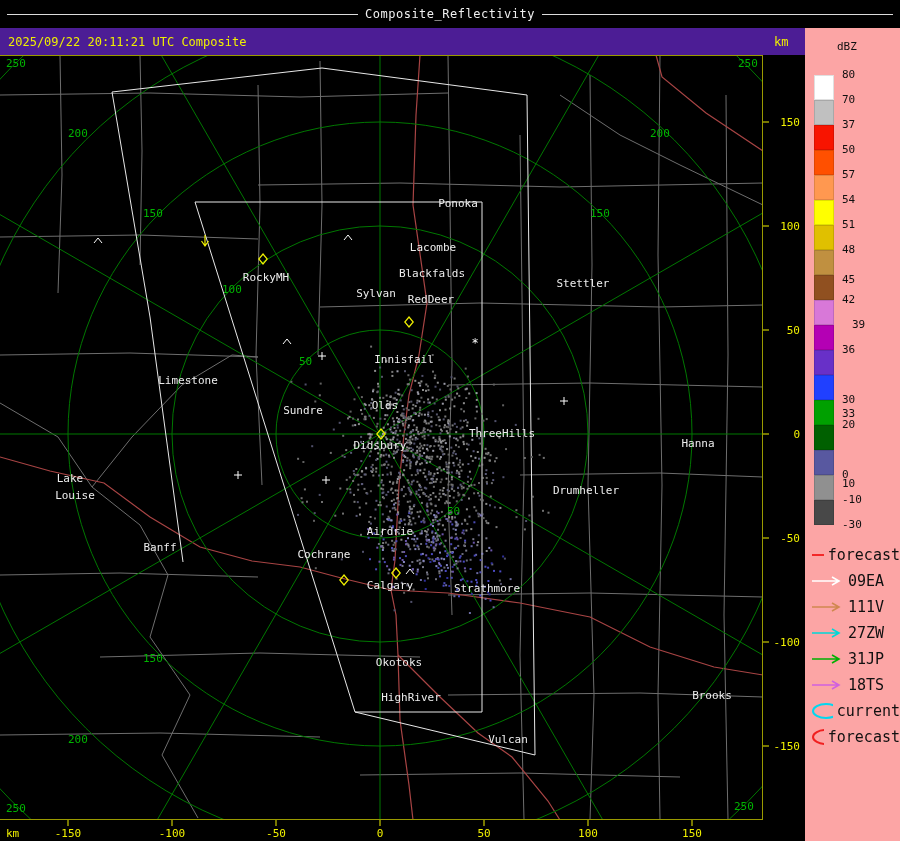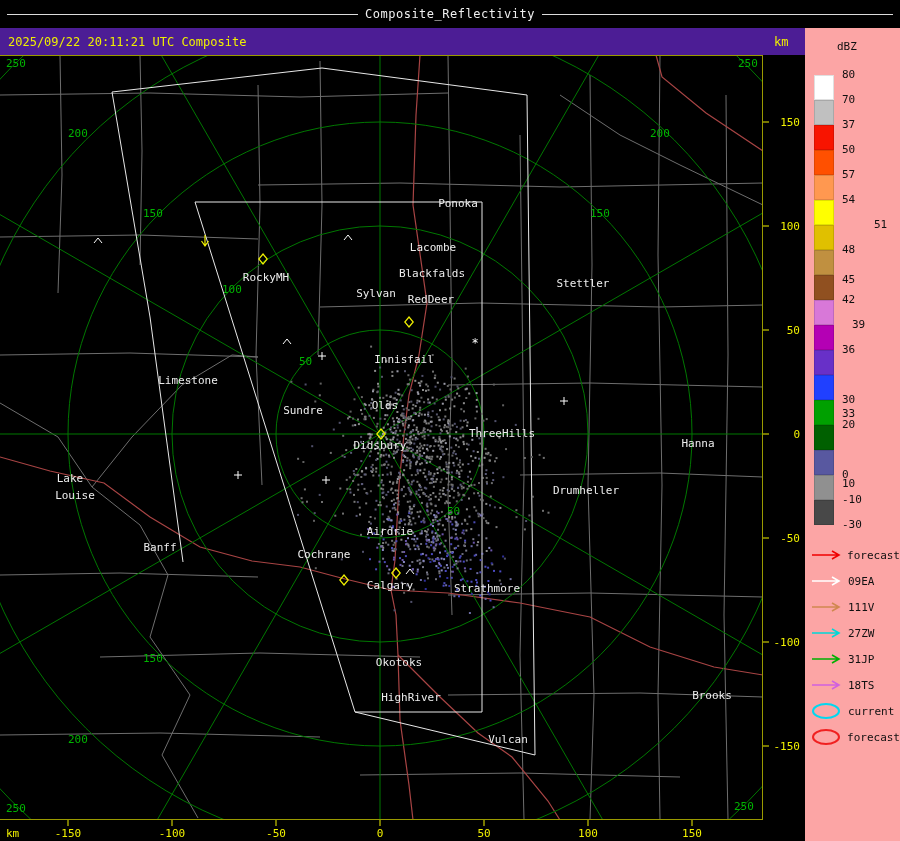--- a/index.html
+++ b/index.html
@@ -12,21 +12,21 @@
   .datetime{position:absolute;left:8px;top:7px;color:#f0f000;font-size:12px;white-space:nowrap;}
   .km-top{position:absolute;left:774px;top:7px;color:#f0f000;font-size:12px;}
   #map-svg{position:absolute;top:55px;left:0;display:block;}
   .sidebar{position:absolute;top:28px;left:805px;width:95px;height:813px;background:#fca5a5;}
   .cb-title{position:absolute;top:12px;left:32px;font-size:11px;color:#101010;}
   #colorbar{position:absolute;top:47px;left:9px;width:82px;height:462px;}
   .cb-swatch{position:absolute;left:0;width:20px;height:25px;box-shadow:inset 0 0 0 1px rgba(0,0,0,0.12);}
   .cb-label{position:absolute;left:28px;font-size:11px;color:#101010;line-height:14px;white-space:nowrap;}
   #legend{position:absolute;top:514px;left:5px;width:90px;}
   .lg-row{display:flex;align-items:center;height:26px;}
-  .lg-label{font-size:11px;color:#101010;margin-left:4px;white-space:nowrap;}
+  .lg-label{font-size:15px;color:#101010;margin-left:4px;white-space:nowrap;}
 </style>
 </head>
 <body>
 
 <div class="root">
 
   <div class="titlebar">
     <div class="rule"></div>
     <div class="page-title">Composite_Reflectivity</div>
     <div class="rule"></div>
@@ -1438,21 +1438,21 @@
         <div class="cb-label" style="top: 18px;">70</div>
         <div class="cb-swatch" style="top: 50px; background: rgb(248, 20, 0);"></div>
         <div class="cb-label" style="top: 43px;">37</div>
         <div class="cb-swatch" style="top: 75px; background: rgb(255, 80, 0);"></div>
         <div class="cb-label" style="top: 68px;">50</div>
         <div class="cb-swatch" style="top: 100px; background: rgb(255, 152, 80);"></div>
         <div class="cb-label" style="top: 93px;">57</div>
         <div class="cb-swatch" style="top: 125px; background: rgb(255, 255, 0);"></div>
         <div class="cb-label" style="top: 118px;">54</div>
         <div class="cb-swatch" style="top: 150px; background: rgb(224, 192, 0);"></div>
-        <div class="cb-label" style="top: 143px; margin-left: 32px;">51</div>
+        <div class="cb-label" style="top: 143px;">51</div>
         <div class="cb-swatch" style="top: 175px; background: rgb(192, 144, 64);"></div>
         <div class="cb-label" style="top: 168px;">48</div>
         <div class="cb-swatch" style="top: 200px; background: rgb(144, 80, 32);"></div>
         <div class="cb-label" style="top: 198px;">45</div>
         <div class="cb-swatch" style="top: 225px; background: rgb(216, 120, 216);"></div>
         <div class="cb-label" style="top: 218px;">42</div>
         <div class="cb-swatch" style="top: 250px; background: rgb(180, 0, 180);"></div>
         <div class="cb-label" style="top: 243px; margin-left: 10px;">39</div>
         <div class="cb-swatch" style="top: 275px; background: rgb(104, 48, 200);"></div>
         <div class="cb-label" style="top: 268px;">36</div>

